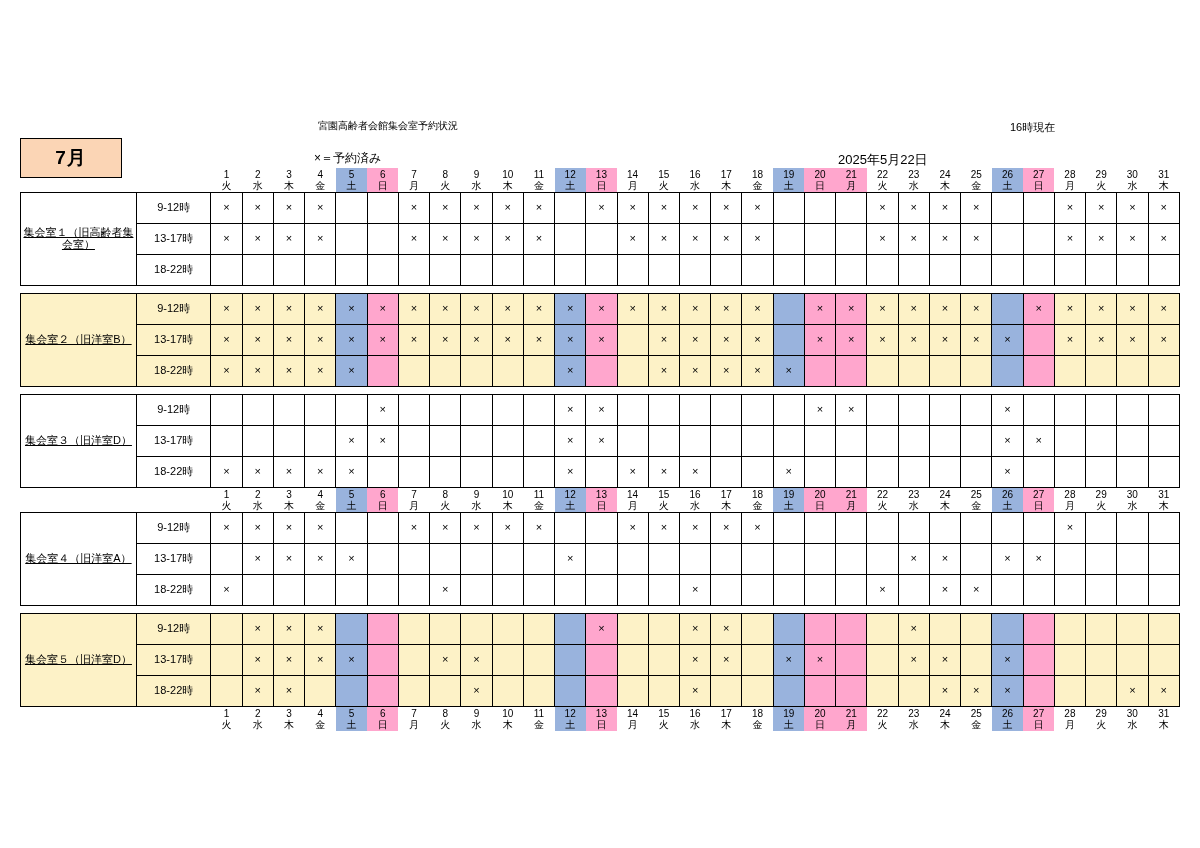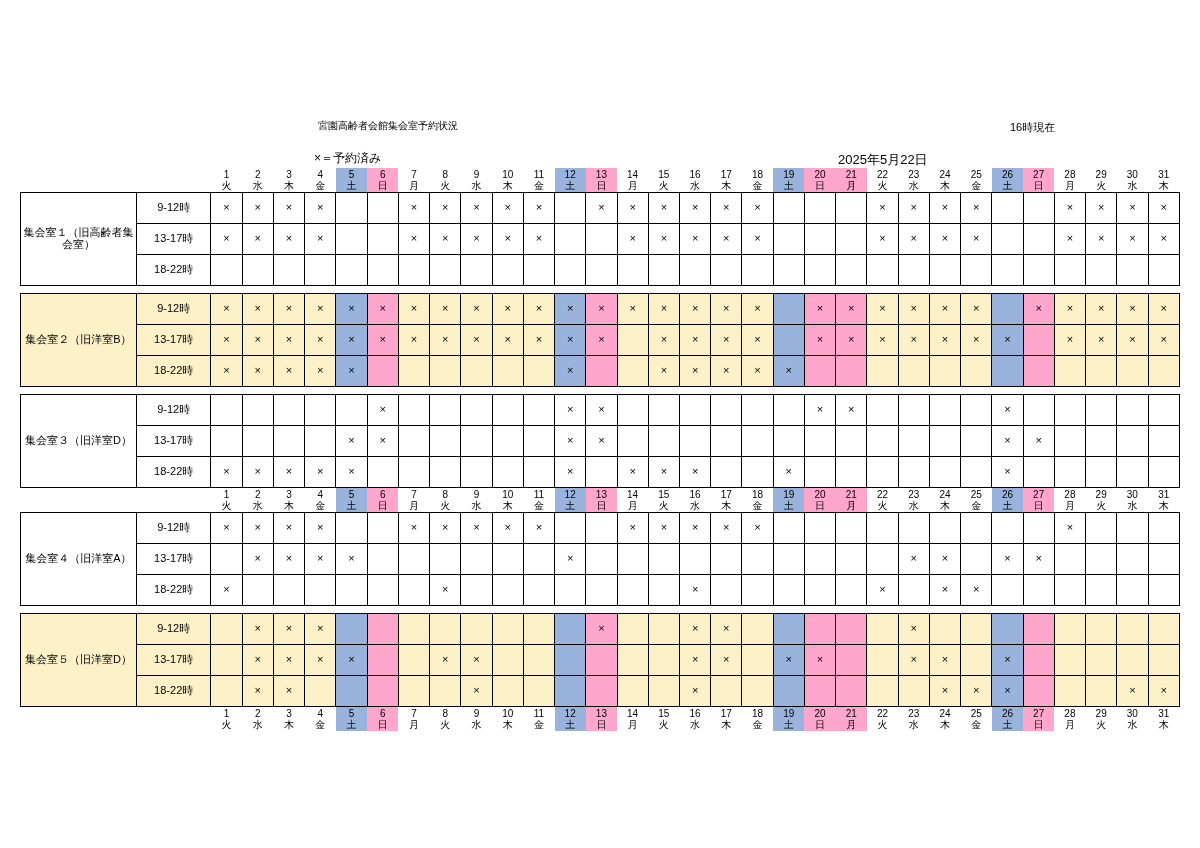--- a/index.html
+++ b/index.html
@@ -110,20 +110,21 @@
   tr.spacer td {
     border: none;
     height: 7px;
   }
 
   
   td.room {
     font-size: 12.5px;
     padding: 2px 4px;
     line-height: 1.35;
+    text-decoration: underline;
   }
   td.slot {
     font-size: 11.5px;
   }
 
   
   .sat  { background: #99b3dd; }
   .sun  { background: #ffa6cd; }
 
   
@@ -134,20 +135,21 @@
 
   td.day { background: #ffffff; }
 
   .mark { font-size: 11px; }
 </style>
 </head>
 <body>
 
 <div class="page">
 
+  <div class="month-badge">7月</div>
   <div class="doc-title">宮園高齢者会館集会室予約状況</div>
   <div class="legend">×＝予約済み</div>
   <div class="asof-date">2025年5月22日</div>
   <div class="asof-time">16時現在</div>
 
   <div class="grid">
     <table class="sched" id="sched-table">
       <colgroup id="cols">
           <col class="c-room">
           <col class="c-slot">

